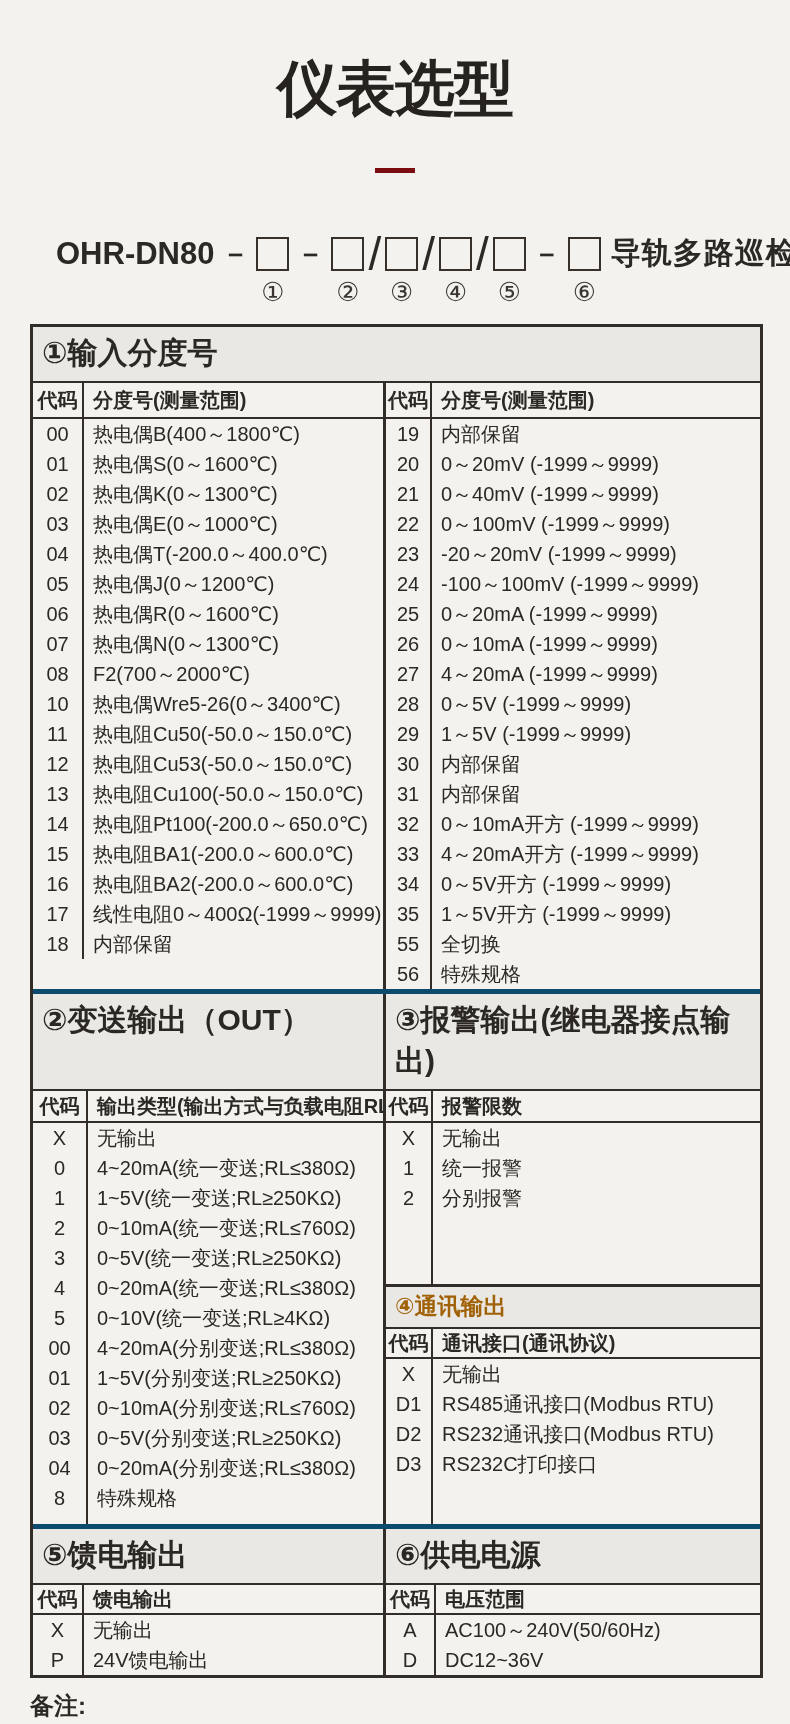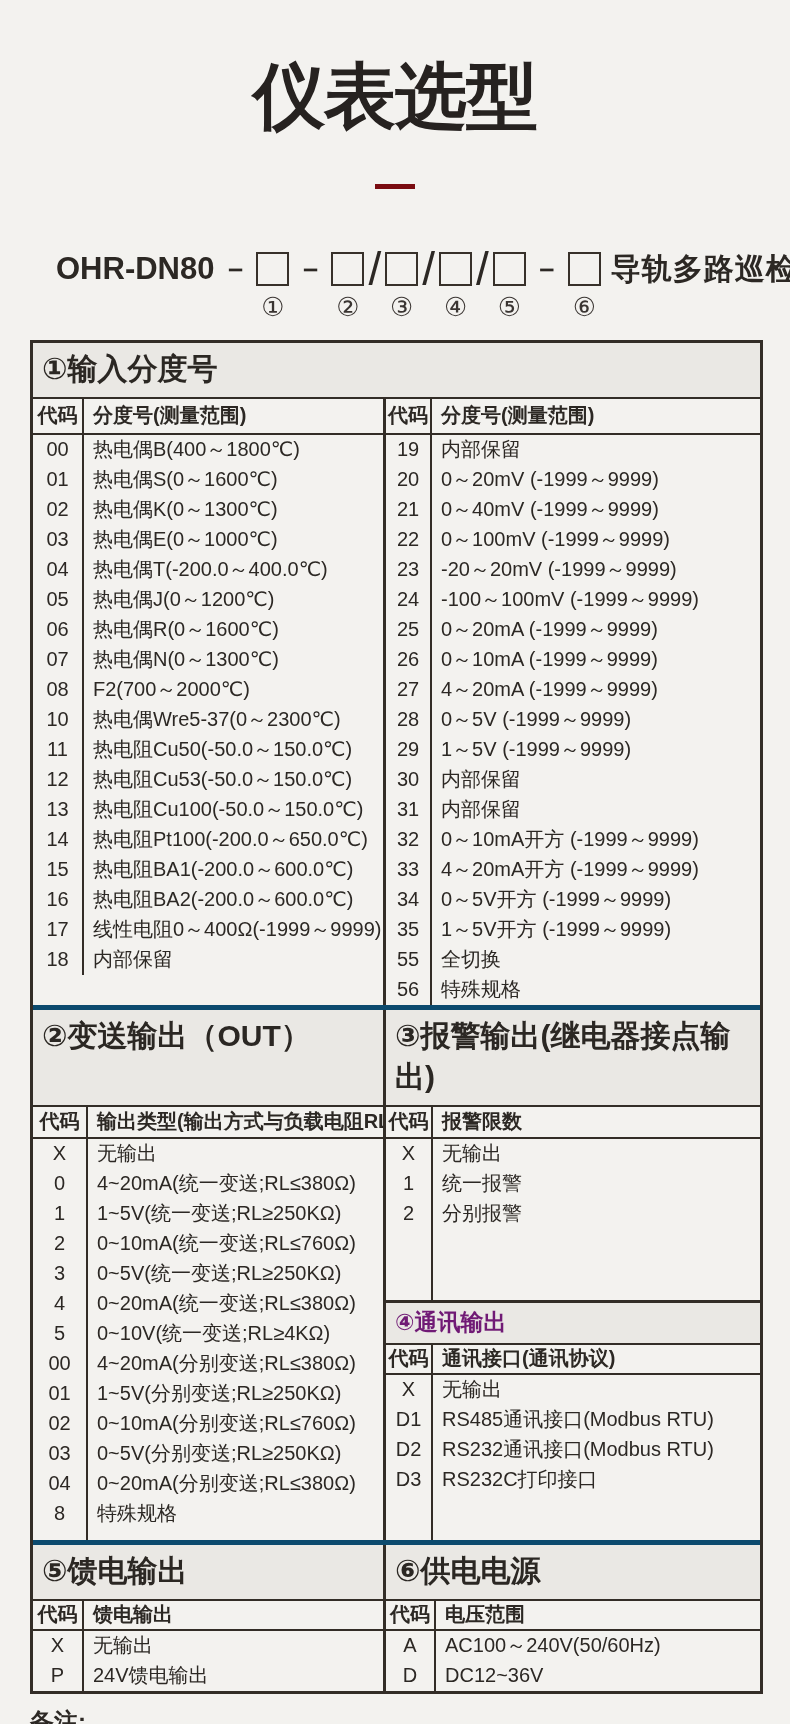--- a/index.html
+++ b/index.html
@@ -10,21 +10,21 @@
     background:#f3f2ef;
     font-family:"Liberation Sans","DejaVu Sans",sans-serif;
     color:#2c2824;
     overflow:hidden;
     box-sizing:border-box;
   }
   
   .title{
     margin:0;padding-top:50px;
     text-align:center;
-    font-size:72px;line-height:1.3;
+    font-size:60px;line-height:1.3;
     font-weight:900;letter-spacing:-1px;
     color:#262220;
   }
   .red-dash{width:40px;height:5px;background:#7a0c11;margin:40px auto 0;}
   
   .model-row{
     display:flex;align-items:center;
     margin:60px 0 0 56px;
     white-space:nowrap;
   }
@@ -67,21 +67,21 @@
   .hcode,.hdesc{font-weight:600;}
   
   .body23{height:433px;}
   .colflex{display:flex;flex-direction:column;height:100%;overflow:hidden;}
   .gap{flex:0 0 auto;display:grid;}
   .gap-fill{flex:1 1 auto;display:grid;}
   .gapline{border-right:2px solid #332d27;}
   .innerband{
     background:#eae8e4;
     border-top:3px solid #332d27;border-bottom:2px solid #332d27;
-    font-size:23px;font-weight:700;padding:4px 9px 5px;color:#701a75;
+    font-size:23px;font-weight:700;padding:4px 9px 5px;color:#a16207;
     flex:0 0 auto;
   }
   .band23,.band56{border-top:5px solid #0c4a6e;}
   .band23 .band-cell,.band56 .band-cell{background:#eae8e4;}
   .band23,.band56{background:#eae8e4;}
   .gap3{height:71px;}
   
   .notes{margin:14px 0 0 30px;}
   .notes-label{font-size:24px;font-weight:700;line-height:28px;}
   .note-line{font-size:21px;font-weight:500;line-height:31px;white-space:nowrap;}
@@ -184,21 +184,21 @@
             </div>
 
             <div class="drow c51">
               <span class="code">08</span>
               <span class="desc">F2(700～2000℃)</span>
             </div>
 
 
             <div class="drow c51">
               <span class="code">10</span>
-              <span class="desc">热电偶Wre5-37(0～2300℃)</span>
+              <span class="desc">热电偶Wre5-26(0～3400℃)</span>
             </div>
 
             <div class="drow c51">
               <span class="code">11</span>
               <span class="desc">热电阻Cu50(-50.0～150.0℃)</span>
             </div>
 
             <div class="drow c51">
               <span class="code">12</span>
               <span class="desc">热电阻Cu53(-50.0～150.0℃)</span>

